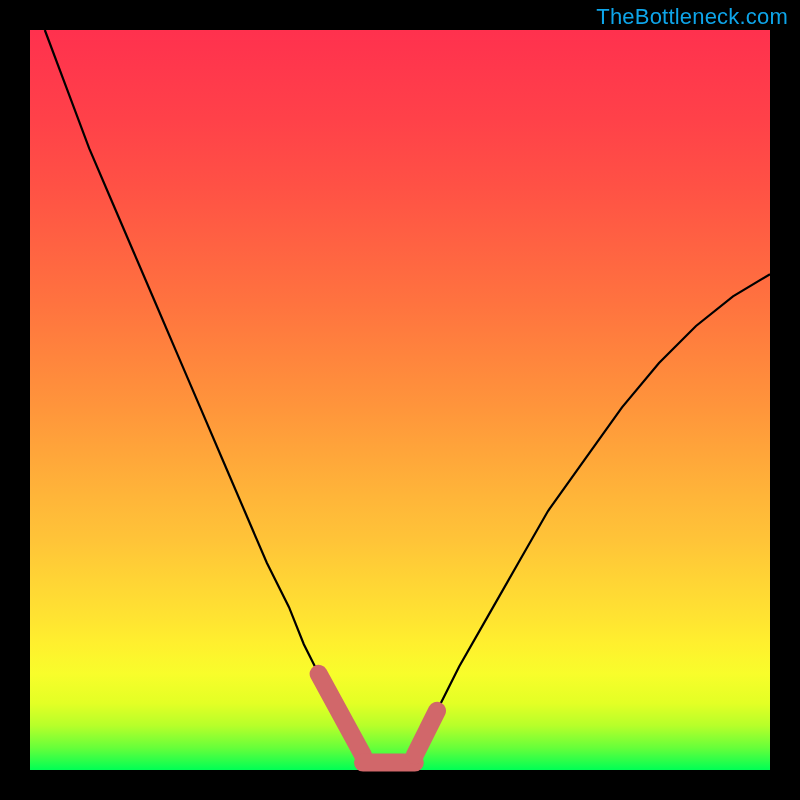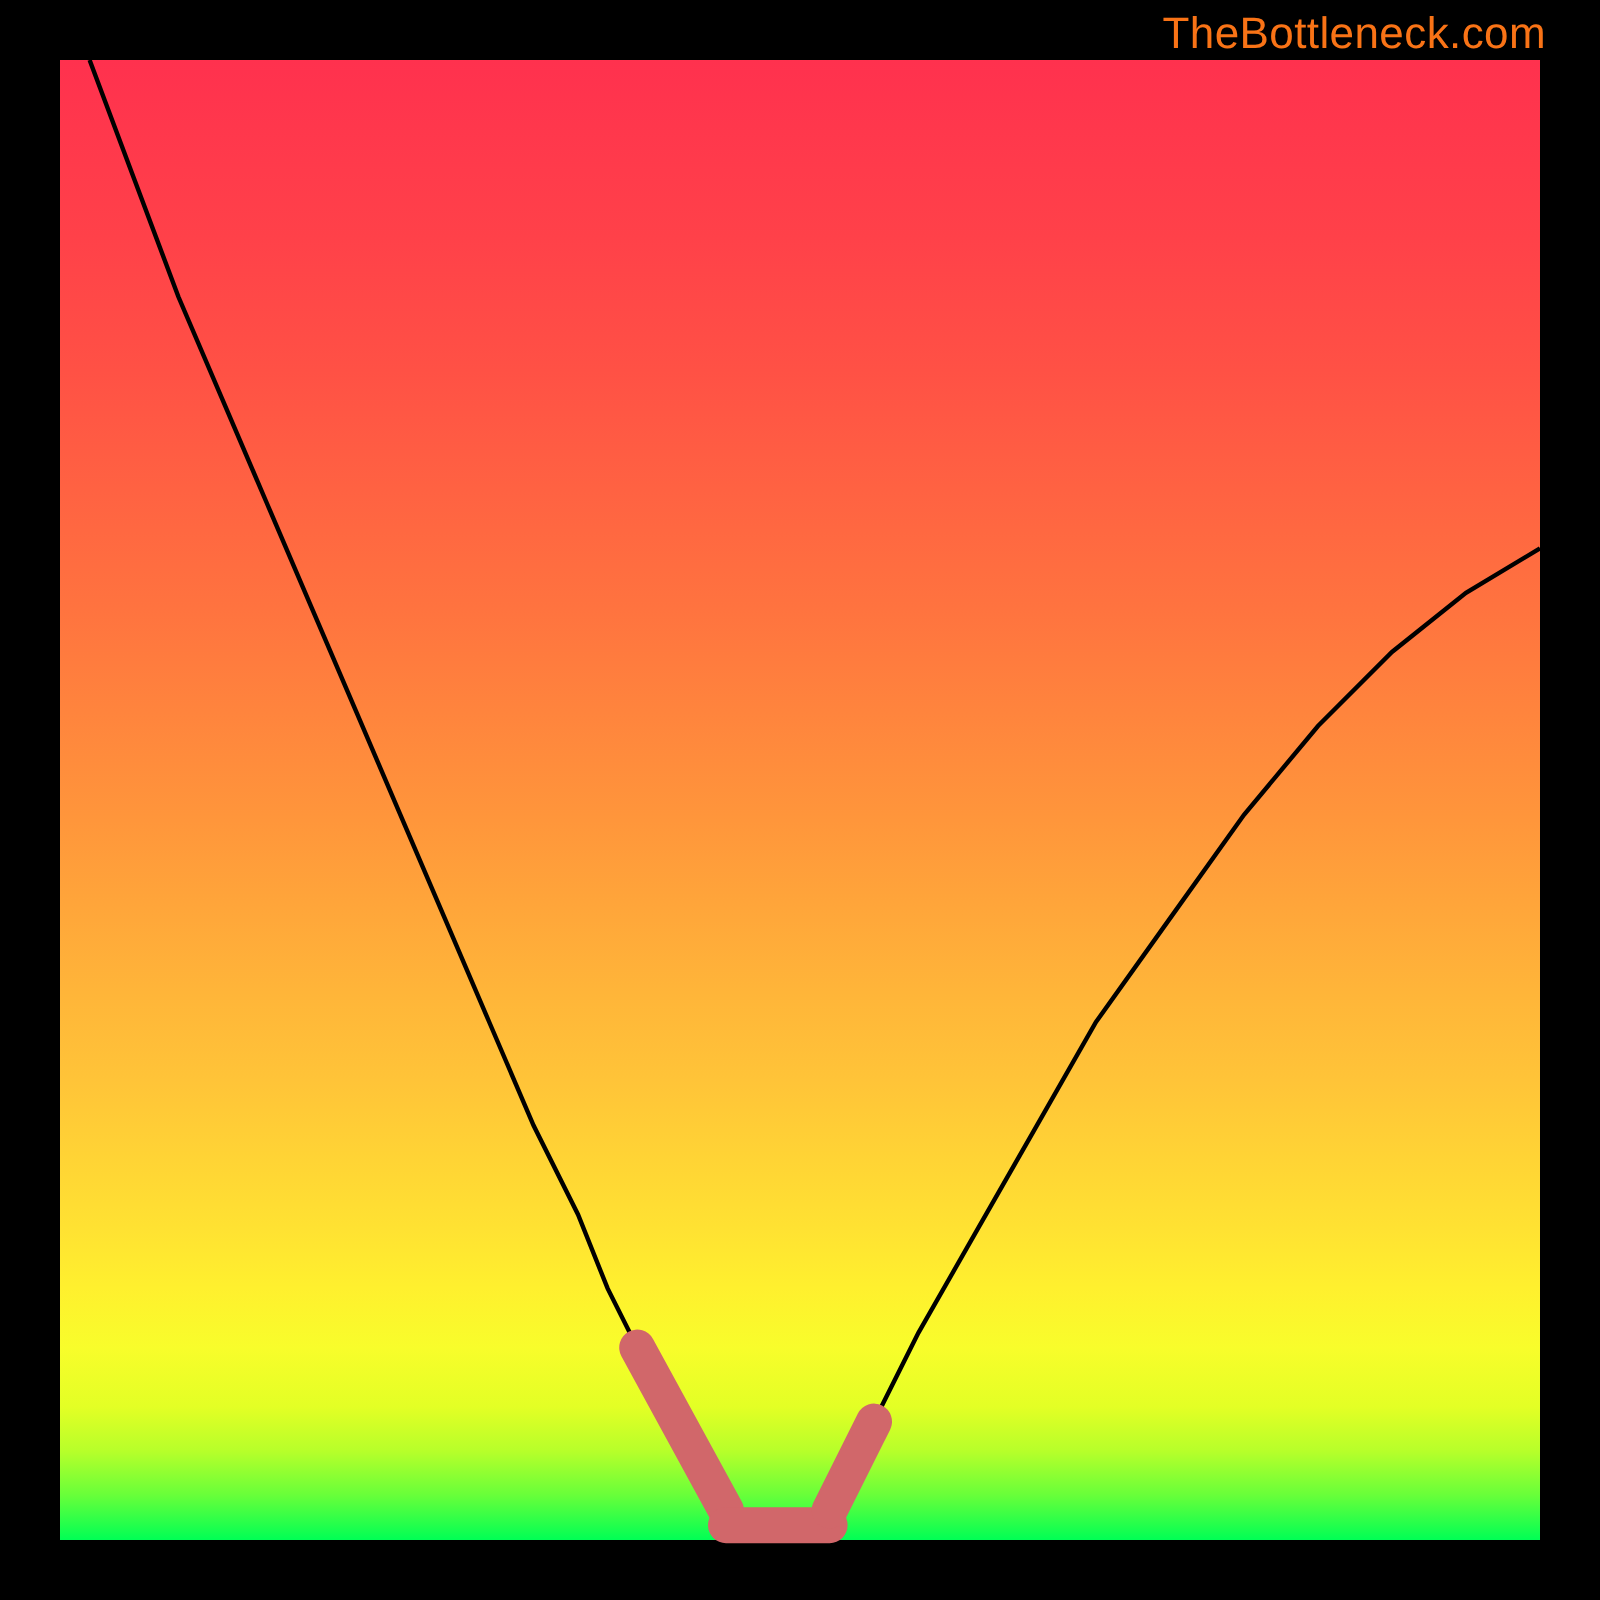--- a/index.html
+++ b/index.html
@@ -6,24 +6,24 @@
   html, body { width: 800px; height: 800px; overflow: hidden; background: #000; }
   .outer {
     width: 800px;
     height: 800px;
     background: #000;
     position: relative;
   }
   .watermark {
     position: absolute;
     top: 4px;
-    right: 27px;
+    right: 12px;
     font-family: Arial, Helvetica, sans-serif;
     font-size: 22px;
-    color: #f97316;
+    color: #0ea5e9;
     font-weight: 500;
     letter-spacing: 0.2px;
   }
   .plot {
     position: absolute;
     left: 30px;
     top: 30px;
     width: 740px;
     height: 740px;
     

